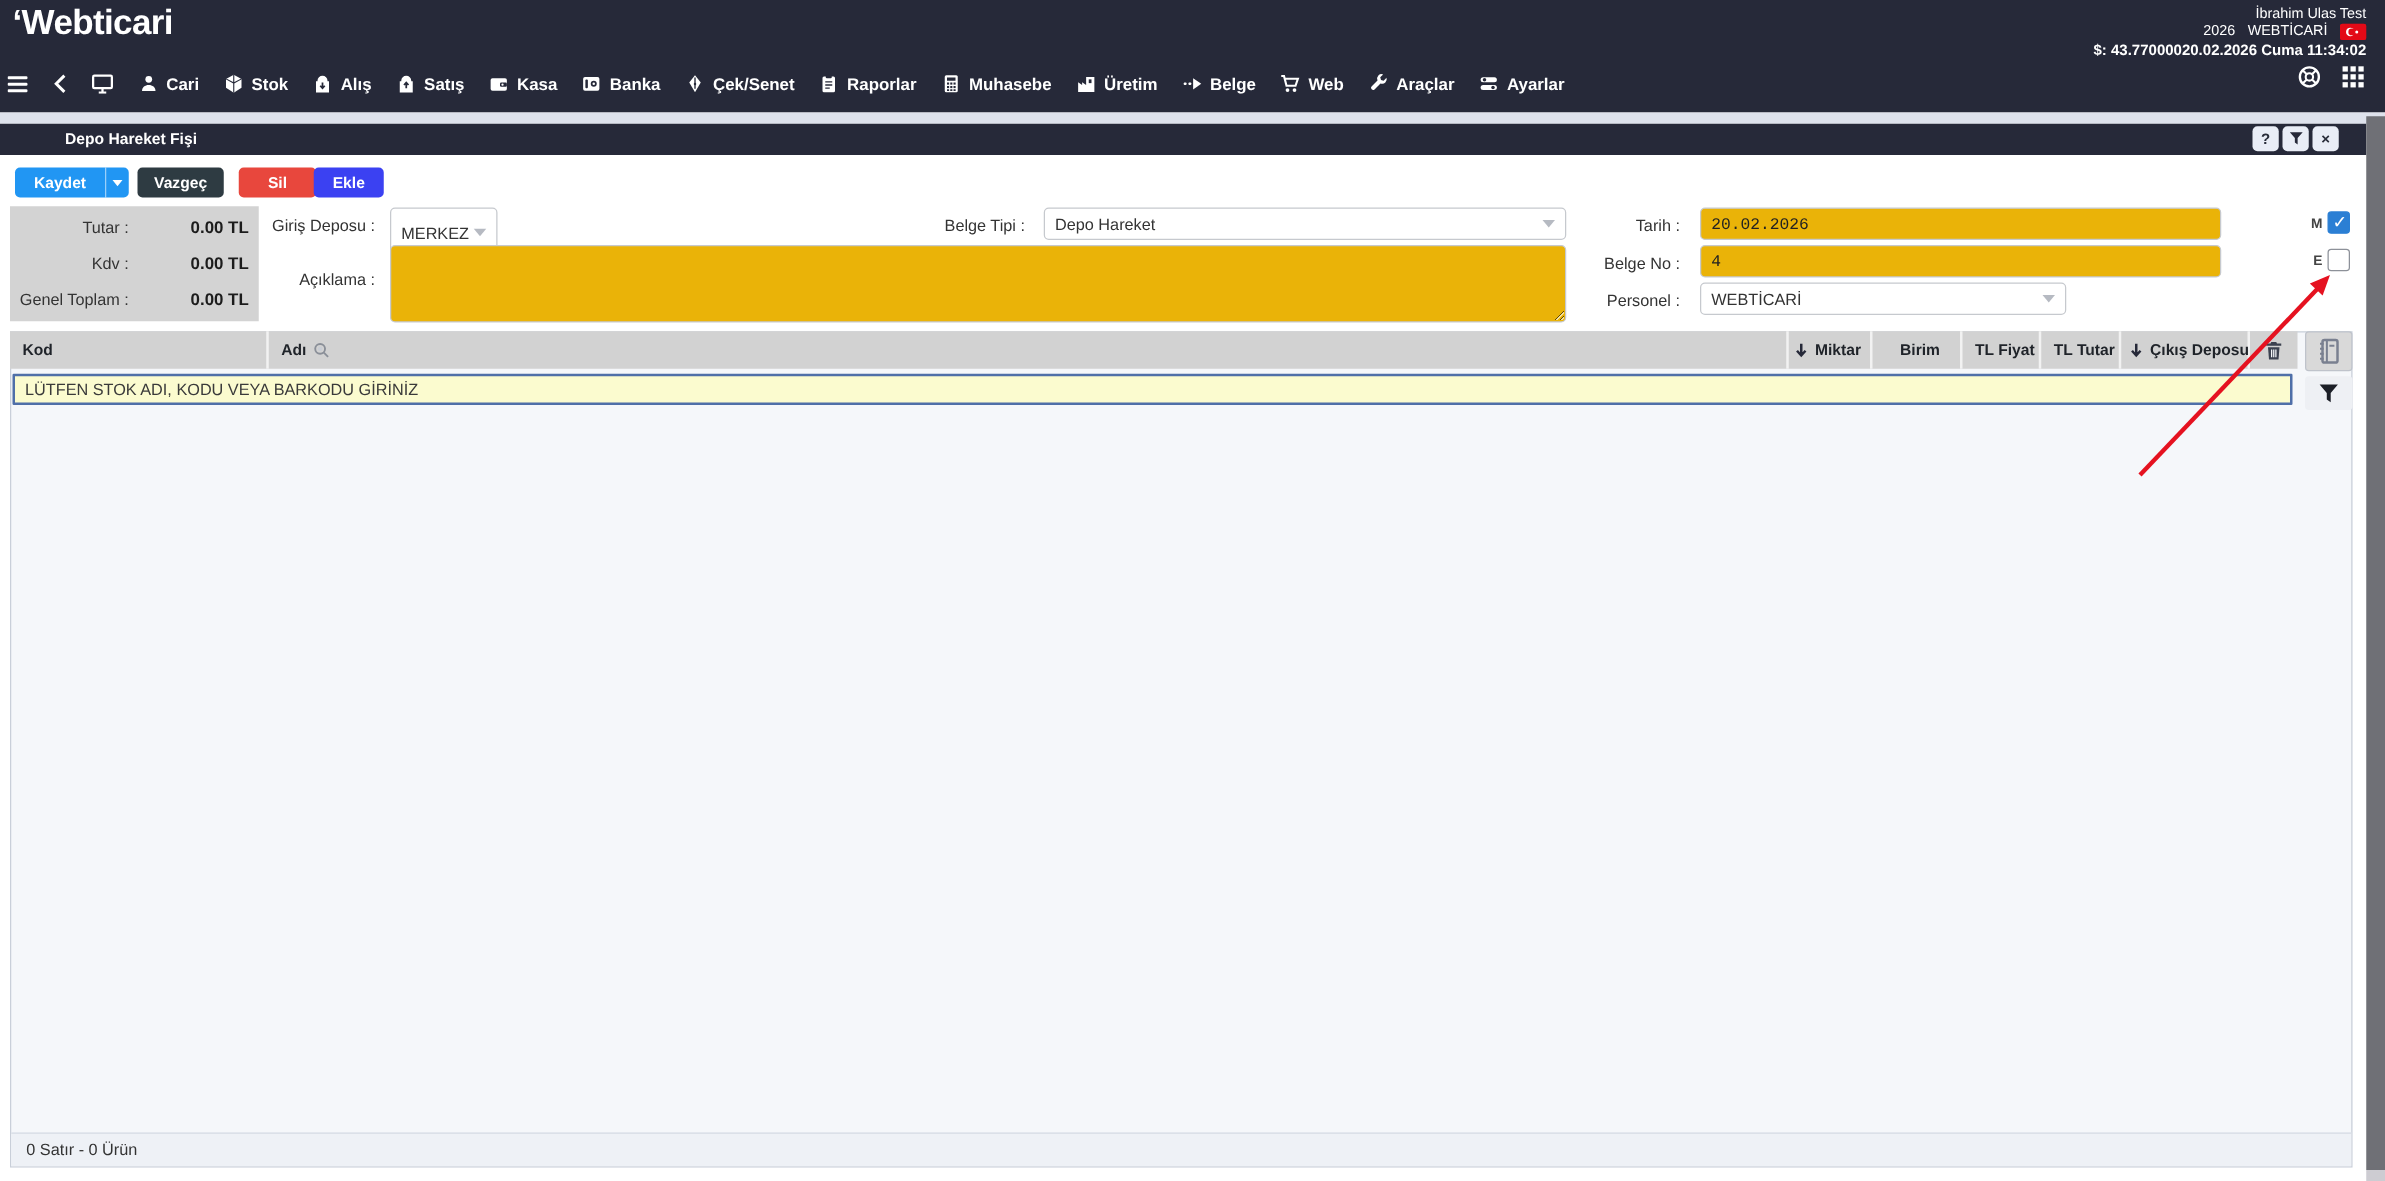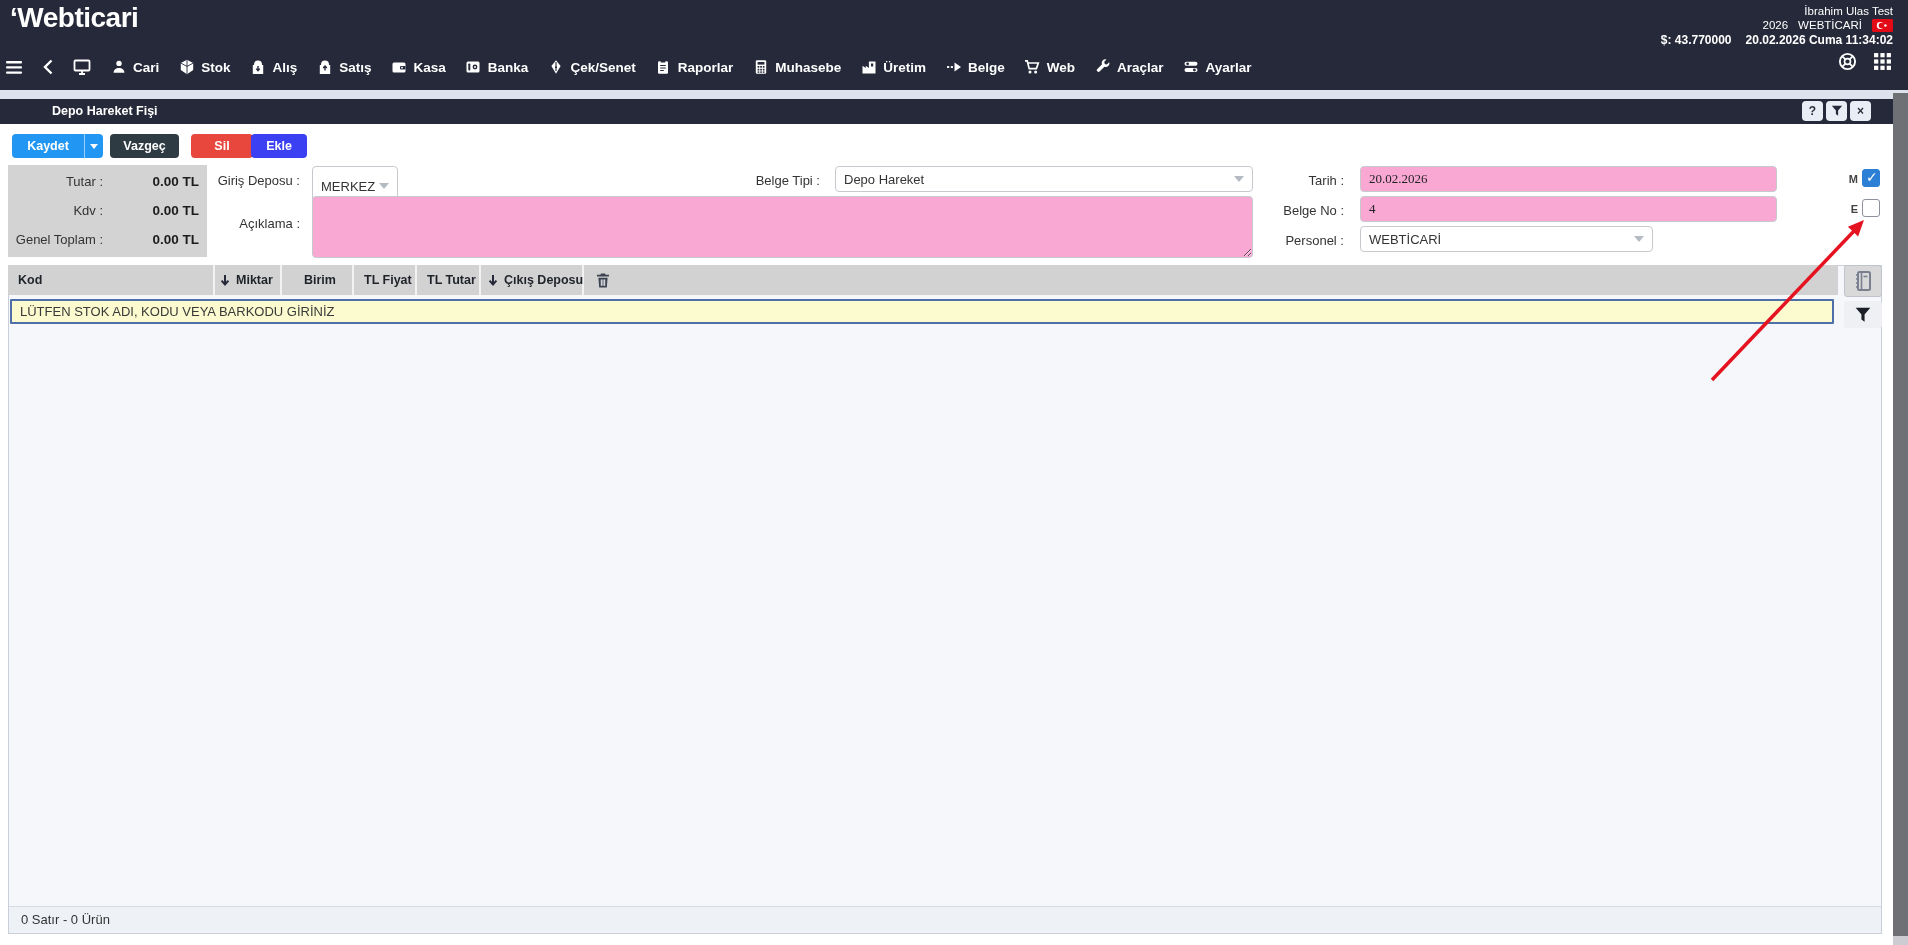--- a/index.html
+++ b/index.html
@@ -4,21 +4,21 @@
 <style>
   * { box-sizing: border-box; margin: 0; padding: 0; }
   html,body { width:1908px; height:945px; overflow:hidden; background:#fff;
     font-family:"Liberation Sans","DejaVu Sans",sans-serif; }
 
   
   #topbar { position:absolute; left:0; top:0; width:1908px; height:90px; background:#262939; }
   #logo { position:absolute; left:10px; top:2px; color:#fff; font-size:28px; font-weight:bold; letter-spacing:-0.5px; }
   #userinfo { position:absolute; right:15px; top:4px; text-align:right; color:#fff; font-size:11.5px; line-height:14px; }
   #userinfo .row2 { display:flex; justify-content:flex-end; align-items:center; gap:10px; }
-  #userinfo .row3 { font-weight:bold; font-size:12px; display:flex; justify-content:flex-end; gap:14px; margin-top:1px; }
+  #userinfo .row3 { font-weight:bold; font-size:12px; display:flex; justify-content:flex-end; margin-top:1px; }
   .flag { display:inline-block; width:21px; height:13px; background:#e30a17; border-radius:2px; }
 
   
   #menubar { position:absolute; left:6px; top:48px; height:38px; display:flex; align-items:center; gap:19px; }
   .mitem { display:flex; align-items:center; gap:6px; color:#fff; font-size:13.5px; font-weight:600; cursor:pointer; white-space:nowrap; }
   .mi { display:inline-flex; width:17px; height:17px; align-items:center; justify-content:center; }
   .mi svg { width:16px; height:16px; }
   #menubar-right { position:absolute; right:16px; top:52px; display:flex; gap:16px; align-items:center; }
   #menubar-right svg { width:19px; height:19px; }
 
@@ -47,22 +47,22 @@
   #btn-add    { left:251px; width:56px; background:#3b41f2; }
 
   
   #totals { position:absolute; left:8px; top:165px; width:199px; height:92px; background:#d3d3d3;
             display:grid; grid-template-columns:95px 1fr; align-content:space-between; padding:9px 8px 10px 0; }
   #totals .tl { text-align:right; font-size:13px; color:#333; }
   #totals .tv { text-align:right; font-size:13.5px; font-weight:bold; color:#1c1c1c; }
 
   
   .flabel { position:absolute; font-size:13px; color:#333; text-align:right; }
-  .finput { position:absolute; background:#f9a8d4; border:1px solid #c6c9ce; border-radius:4px;
-            font-family:Liberation Serif, serif; font-size:13px; color:#222; padding:0 8px; }
+  .finput { position:absolute; background:#eab308; border:1px solid #c6c9ce; border-radius:4px;
+            font-family:Liberation Mono, monospace; font-size:13px; color:#222; padding:0 8px; }
   .fselect { position:absolute; background:#fff; border:1px solid #c6c9ce; border-radius:4px;
              display:flex; align-items:center; font-size:13px; color:#333; padding:0 8px; cursor:pointer; }
   .fselect .caret { margin-left:auto; width:0; height:0; border-left:5px solid transparent; border-right:5px solid transparent; border-top:6px solid #b6bac2; }
   textarea.finput { resize:both; padding:4px 8px; }
   .cblabel { position:absolute; font-size:11px; font-weight:bold; color:#444; text-align:right; width:14px; }
   .cb { position:absolute; width:18px; height:18px; background:#fff; border:1.5px solid #8d9199; border-radius:3px; cursor:pointer; }
   .cb[data-checked="true"] { background:#2b7fd4; border-color:#2b7fd4; }
   .cb[data-checked="true"]::after { content:"✓"; position:absolute; left:3px; top:-1px; color:#fff; font-size:14px; font-weight:bold; }
 
   
@@ -370,20 +370,28 @@
 <span class="cb" style="left:1862px;top:169px;" data-checked="true"></span>
 <span class="cblabel" style="left:1844px;top:203px;">E</span>
 <span class="cb" style="left:1862px;top:199px;" data-checked="false"></span>
 
 <div id="gridbg"></div>
 
 <div id="gridhead">
   <span class="hc" style="width:207px;">
     <span>Kod</span>
   </span>
+  <span class="hc" style="flex:1;">
+    <span>Adı</span>
+    <svg width="15" height="15" viewBox="0 0 16 16">
+        <circle cx="6.5" cy="6.5" r="4.2" fill="none" stroke="#8a8f98" stroke-width="1.6"></circle>
+        <path d="M9.7 9.7l3.6 3.6" stroke="#8a8f98" stroke-width="1.6"></path>
+        <circle cx="6.5" cy="6.5" r="2" fill="#c9cdd4"></circle>
+      </svg>
+  </span>
   <span class="hc" style="width:67px;padding-left:4px;">
     <svg width="12" height="13" viewBox="0 0 12 13">
         <path d="M6 1v8.6M2.6 6.6 6 10.4l3.4-3.8" stroke="#262939" stroke-width="2" fill="none"></path>
       </svg>
     <span>Miktar</span>
   </span>
   <span class="hc" style="width:60px;margin-left:12px;">
     <span>Birim</span>
   </span>
   <span class="hc" style="width:63px;">

